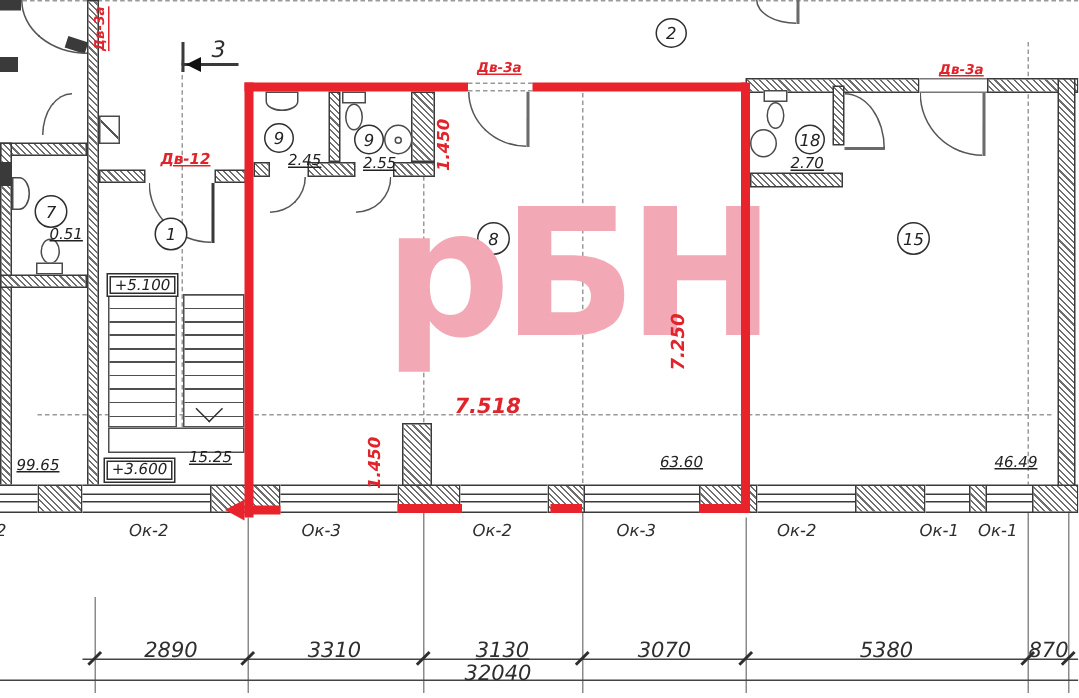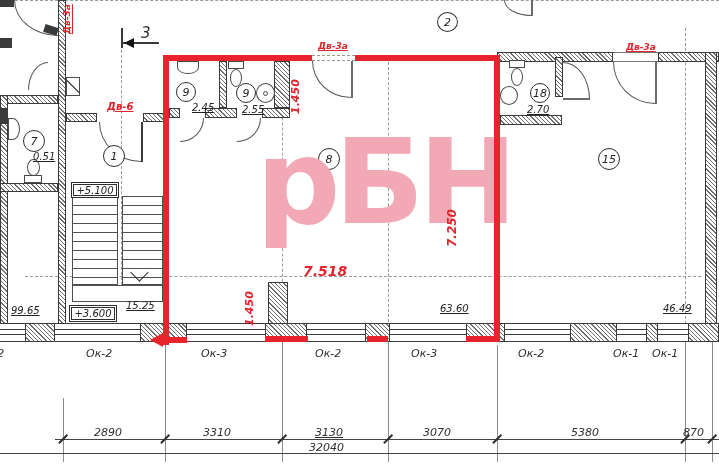--- a/index.html
+++ b/index.html
@@ -30,21 +30,21 @@
   .arc-tl{border-top:1.2px solid #555;border-left:1.2px solid #555;border-top-left-radius:100%;z-index:7;}
   
   .bubble{border:1.3px solid #2e2e2e;border-radius:50%;background:#fff;display:flex;align-items:center;
           justify-content:center;font-style:italic;font-size:11px;color:#222;z-index:25;}
   .lbl{font-style:italic;color:#2e2e2e;white-space:nowrap;z-index:20;}
   .areaval{font-style:italic;font-size:10px;color:#222;text-decoration:underline;white-space:nowrap;z-index:20;}
   .elevbox{border:3px double #2e2e2e;background:#fff;display:flex;align-items:center;justify-content:center;
            font-style:italic;font-size:10px;color:#222;z-index:21;}
   .vtext{writing-mode:vertical-rl;transform:rotate(180deg);}
   .tick{width:12px;height:1.6px;background:#2e2e2e;transform:rotate(-45deg);z-index:12;}
-  .dimtxt{font-style:italic;font-size:11px;color:#2e2e2e;text-align:left;z-index:12;white-space:nowrap;}
+  .dimtxt{font-style:italic;font-size:14px;color:#2e2e2e;text-align:center;z-index:12;white-space:nowrap;}
   
   .fix{border:1px solid #4a4a4a;background:#fff;z-index:8;}
   .stair{border:1px solid #4f4f4f;background:repeating-linear-gradient(180deg,#fff 0 8px,#4f4f4f 8px 9px);z-index:6;}
   
   #wm-logo{font-weight:bold;font-size:118px;line-height:0.92;letter-spacing:-6px;color:#f2a9b5;z-index:30;font-style:normal;}
   #wm-tag{font-size:13px;letter-spacing:3.5px;color:#c9c9c9;z-index:30;white-space:nowrap;}
 </style>
 </head>
 <body>
 
@@ -93,21 +93,21 @@
   <div class="abs areaval" style="left:33px;top:151px;">0.51</div>
   <div class="abs fix" style="left:27px;top:159px;width:13px;height:17px;border-radius:50%;"></div>
   <div class="abs fix" style="left:24px;top:175px;width:18px;height:8px;"></div>
 
   <div class="abs areaval" style="left:11px;top:305px;">99.65</div>
 
   <div class="abs hatch" style="left:66px;top:113px;width:31px;height:9px;"></div>
   <div class="abs hatch" style="left:143px;top:113px;width:21px;height:9px;"></div>
   <div class="abs solid" style="left:141px;top:122px;width:1.5px;height:40px;"></div>
   <div class="abs arc-bl" style="left:99px;top:122px;width:42px;height:40px;"></div>
-  <div class="abs redlbl underl" style="left:107px;top:101px;font-size:10px;">Дв-6</div>
+  <div class="abs redlbl underl" style="left:107px;top:101px;font-size:10px;">Дв-12</div>
   <div class="abs bubble" style="left:103px;top:145px;width:22px;height:22px;">
     <span>1</span>
   </div>
   <div class="abs elevbox" style="left:71px;top:172px;width:48px;height:16px;margin-top:10px;">
     <span>+5.100</span>
   </div>
 
   <div class="abs stair" style="left:72px;top:196px;width:46px;height:89px;"></div>
   <div class="abs stair" style="left:122px;top:196px;width:41px;height:89px;"></div>
   <div class="abs solid" style="left:87px;top:205px;width:1.5px;height:74px;"></div>

